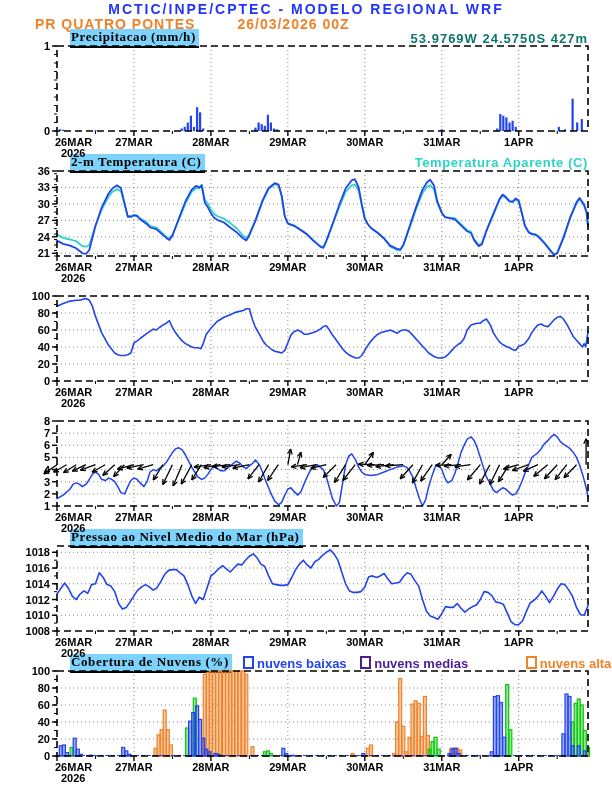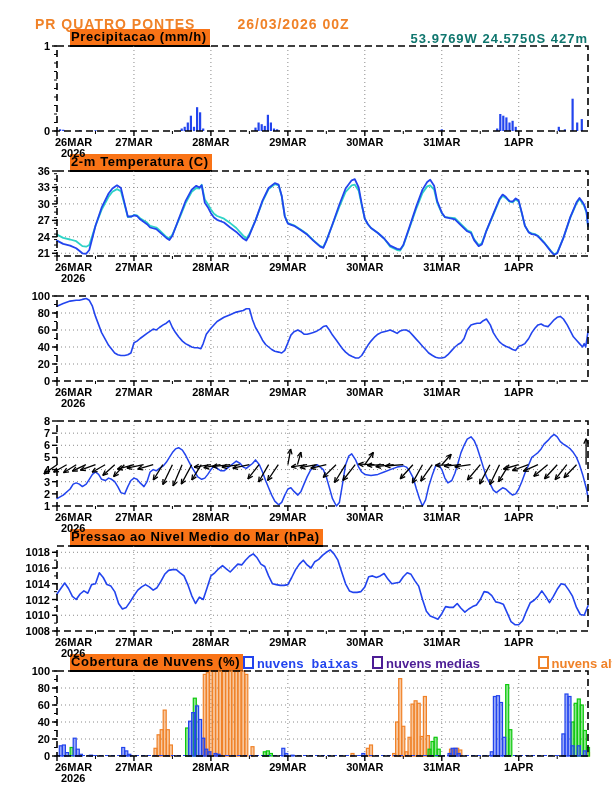--- a/index.html
+++ b/index.html
@@ -3,46 +3,48 @@
 <meta charset="utf-8">
 <style>
   html,body{margin:0;padding:0;background:#fff;}
   #page{position:relative;width:612px;height:792px;background:#fff;overflow:hidden;
         font-family:"Liberation Sans",sans-serif;font-weight:700;}
   .hdr1{position:absolute;top:1px;left:0;width:612px;text-align:center;font-size:14px;letter-spacing:2px;}
   .hdr2{position:absolute;top:16px;left:35px;font-size:14px;letter-spacing:1px;text-align:center;}
   .hdr2 .gap{display:inline-block;width:42px;}
   .loc{position:absolute;top:31px;right:24px;font-size:13px;letter-spacing:1px;}
   .panel-title{position:absolute;font-size:13px;color:#000;border-bottom:2px solid #000;
-               padding:0 3px 1px 1px;letter-spacing:0.6px;background:#f97316;}
+               padding:0 3px 1px 1px;letter-spacing:0.6px;background:#7dd3fc;font-family:Liberation Serif, serif;}
   .right-sub{position:absolute;right:24px;font-size:13px;letter-spacing:0.6px;}
   .legend{position:absolute;top:656px;left:243px;font-size:13px;white-space:nowrap;}
   .legend-item{margin-right:10px;}
   .swatch{display:inline-block;width:7px;height:9px;border:2px solid currentColor;
           background:#fff;vertical-align:-1px;margin-right:3px;}
   svg{position:absolute;left:0;}
   svg text{font-family:"Liberation Sans",sans-serif;font-weight:700;font-size:11px;fill:#000;}
   svg text.yr{font-size:11px;}
 </style>
 </head>
 <body>
 
 <div id="page">
+  <div class="hdr1" id="hdr1" style="color: rgb(34, 51, 255);">MCTIC/INPE/CPTEC - MODELO REGIONAL WRF</div>
   <div class="hdr2" id="hdr2" style="color: rgb(240, 130, 40);">
     <span>PR QUATRO PONTES</span><span class="gap"></span><span>26/03/2026 00Z</span>
   </div>
   <div class="loc" id="loc" style="color: #0f766e;">53.9769W 24.5750S 427m</div>
 
   <div class="panel-title" style="top:29px;left:70px">Precipitacao (mm/h)</div>
   <div class="panel-title" style="top:154px;left:70px">2-m Temperatura (C)</div>
+  <div class="right-sub" style="top: 155px; color: rgb(46, 211, 199);" id="aparente">Temperatura Aparente (C)</div>
   <div class="panel-title" style="top:654px;left:70px">Cobertura de Nuvens (%)</div>
   <div class="panel-title" style="top:529px;left:70px">Pressao ao Nivel Medio do Mar (hPa)</div>
 
   <div class="legend">
-    <span class="legend-item" id="leg0" style="color: rgb(34, 68, 238); font-family: Liberation Mono, monospace;"><span class="swatch"></span><span>nuvens baixas</span></span>
+    <span class="legend-item" id="leg0" style="color: rgb(34, 68, 238);"><span class="swatch"></span><span>nuvens baixas</span></span>
     <span class="legend-item" id="leg1" style="color: #4c1d95;"><span class="swatch"></span><span>nuvens medias</span></span>
     <span class="legend-item" id="leg2" style="color: rgb(240, 130, 40); padding-left: 44px;"><span class="swatch"></span><span>nuvens altas</span></span>
   </div>
 <svg width="612" height="131" style="top: 28px;">
       <g>
         <line x1="133.95652173913044" y1="18" x2="133.95652173913044" y2="103" stroke="#8a8a8a" stroke-width="1" stroke-dasharray="1 3"></line>
         <line x1="210.91304347826087" y1="18" x2="210.91304347826087" y2="103" stroke="#8a8a8a" stroke-width="1" stroke-dasharray="1 3"></line>
         <line x1="287.8695652173913" y1="18" x2="287.8695652173913" y2="103" stroke="#8a8a8a" stroke-width="1" stroke-dasharray="1 3"></line>
         <line x1="364.82608695652175" y1="18" x2="364.82608695652175" y2="103" stroke="#8a8a8a" stroke-width="1" stroke-dasharray="1 3"></line>
         <line x1="441.7826086956522" y1="18" x2="441.7826086956522" y2="103" stroke="#8a8a8a" stroke-width="1" stroke-dasharray="1 3"></line>

